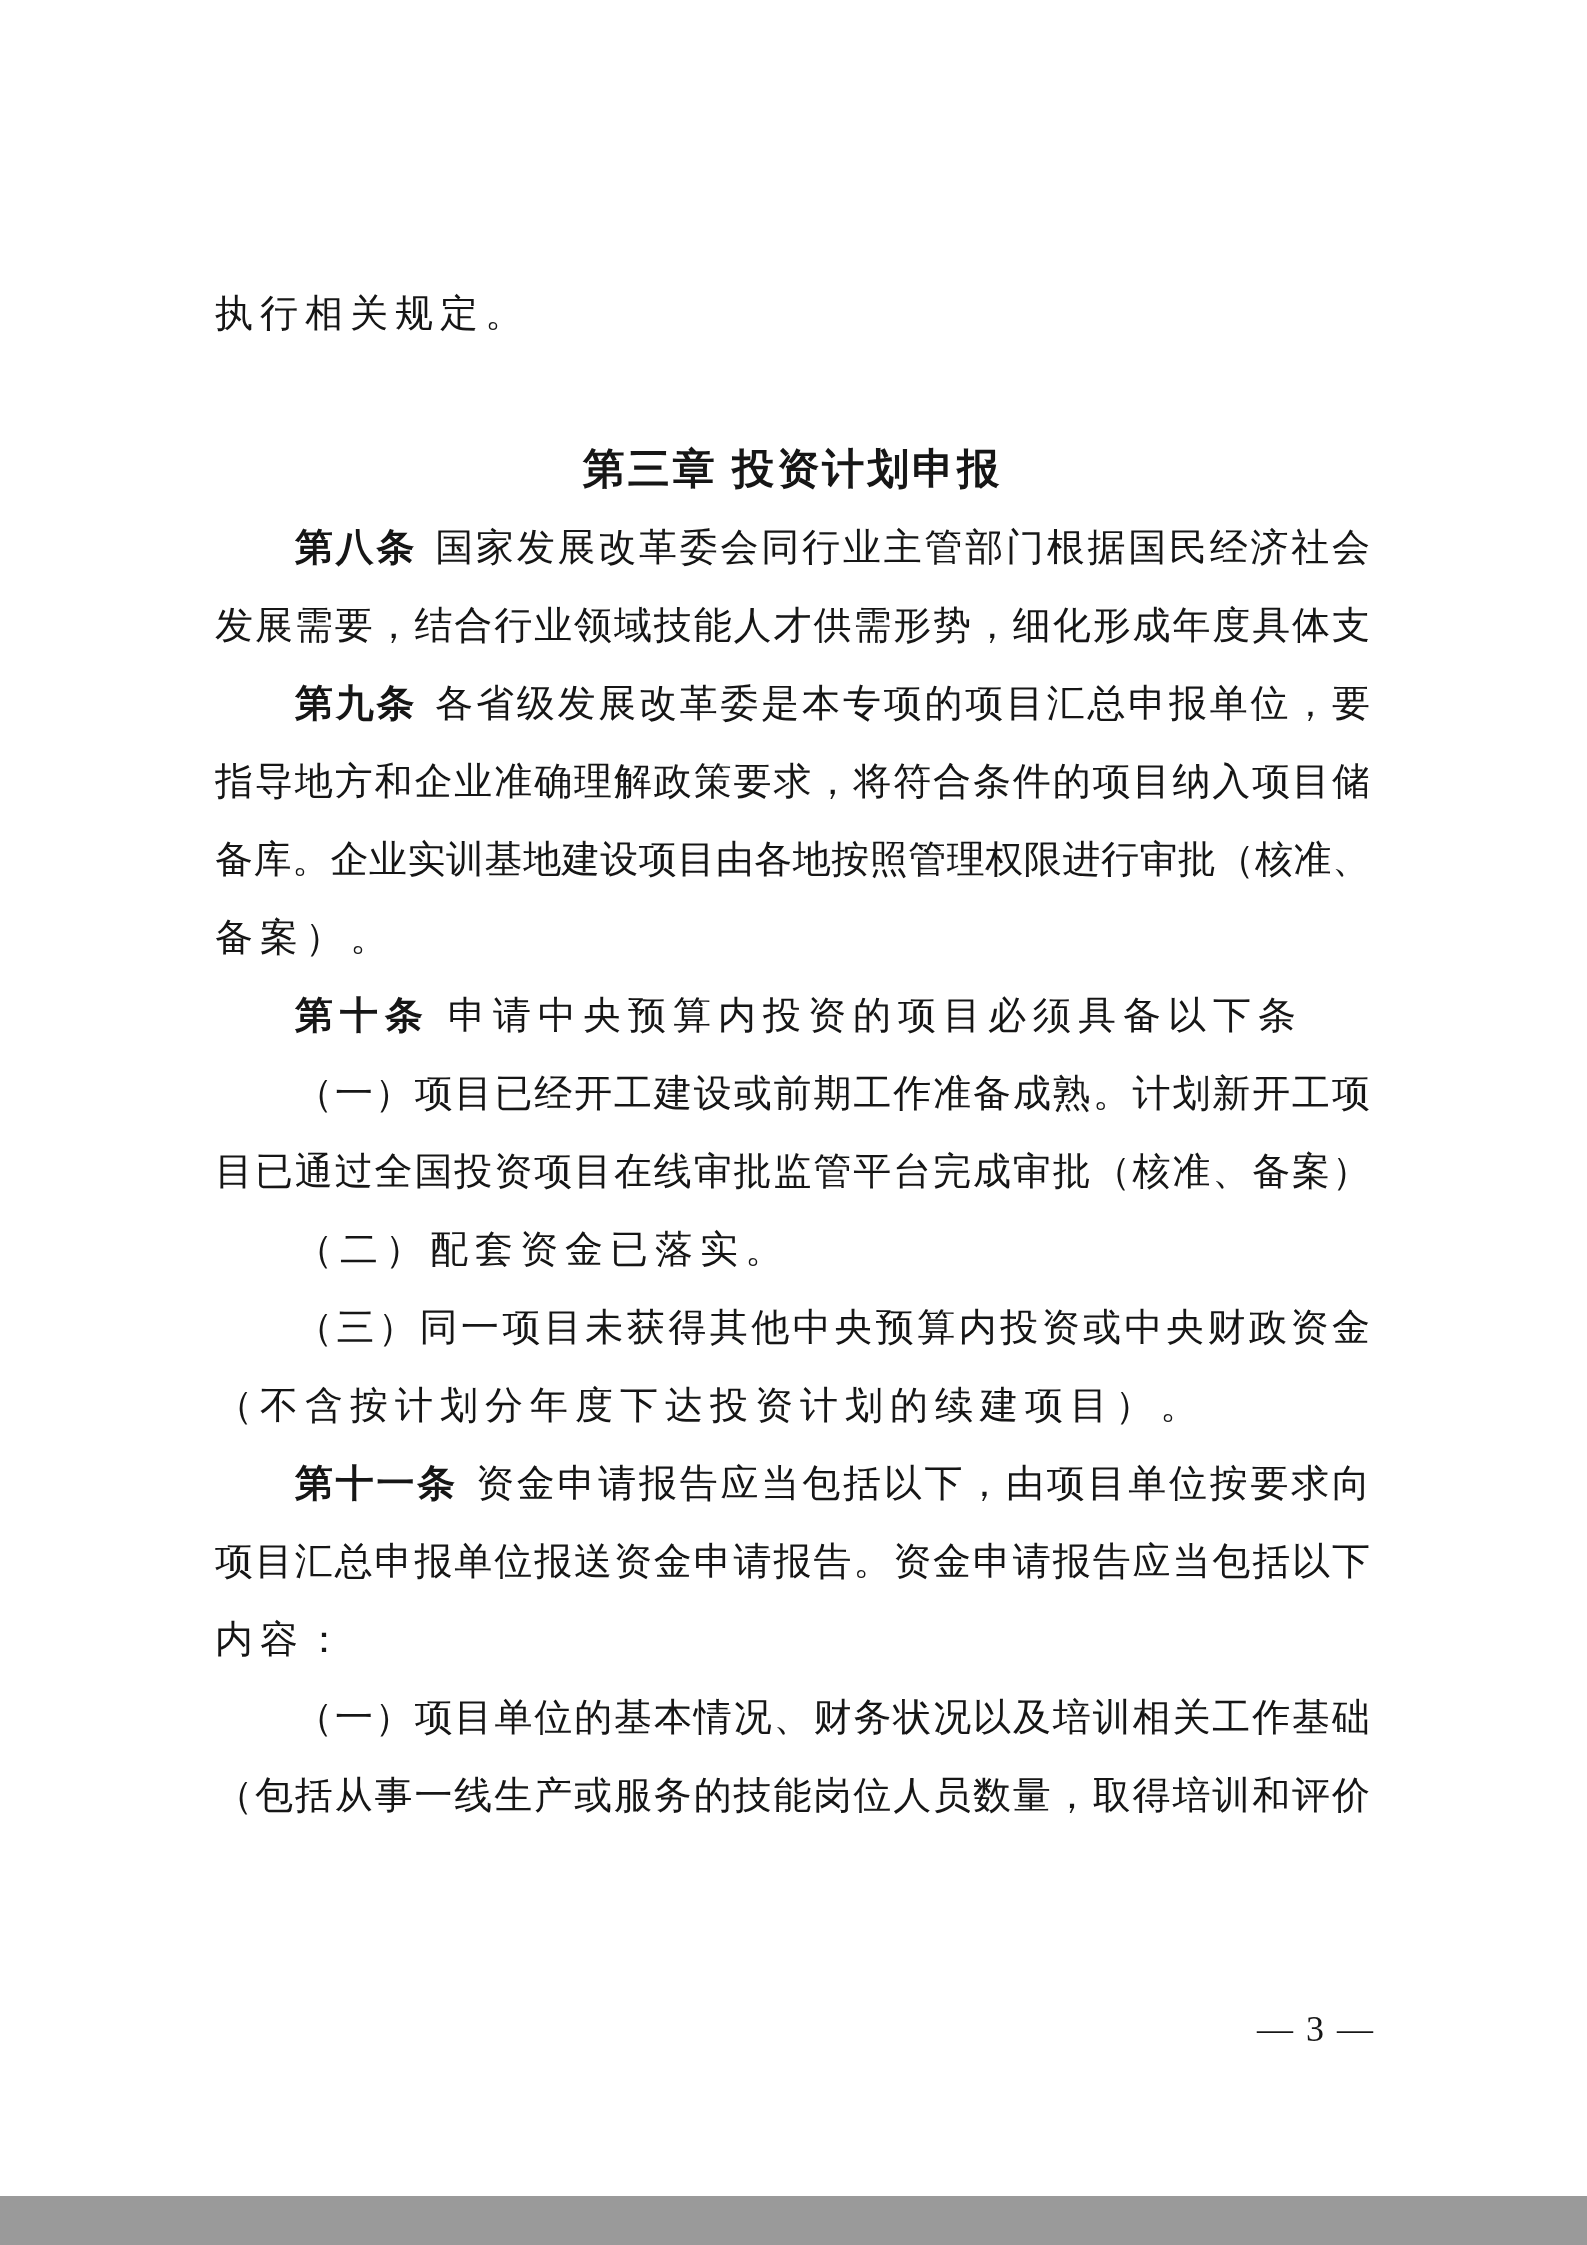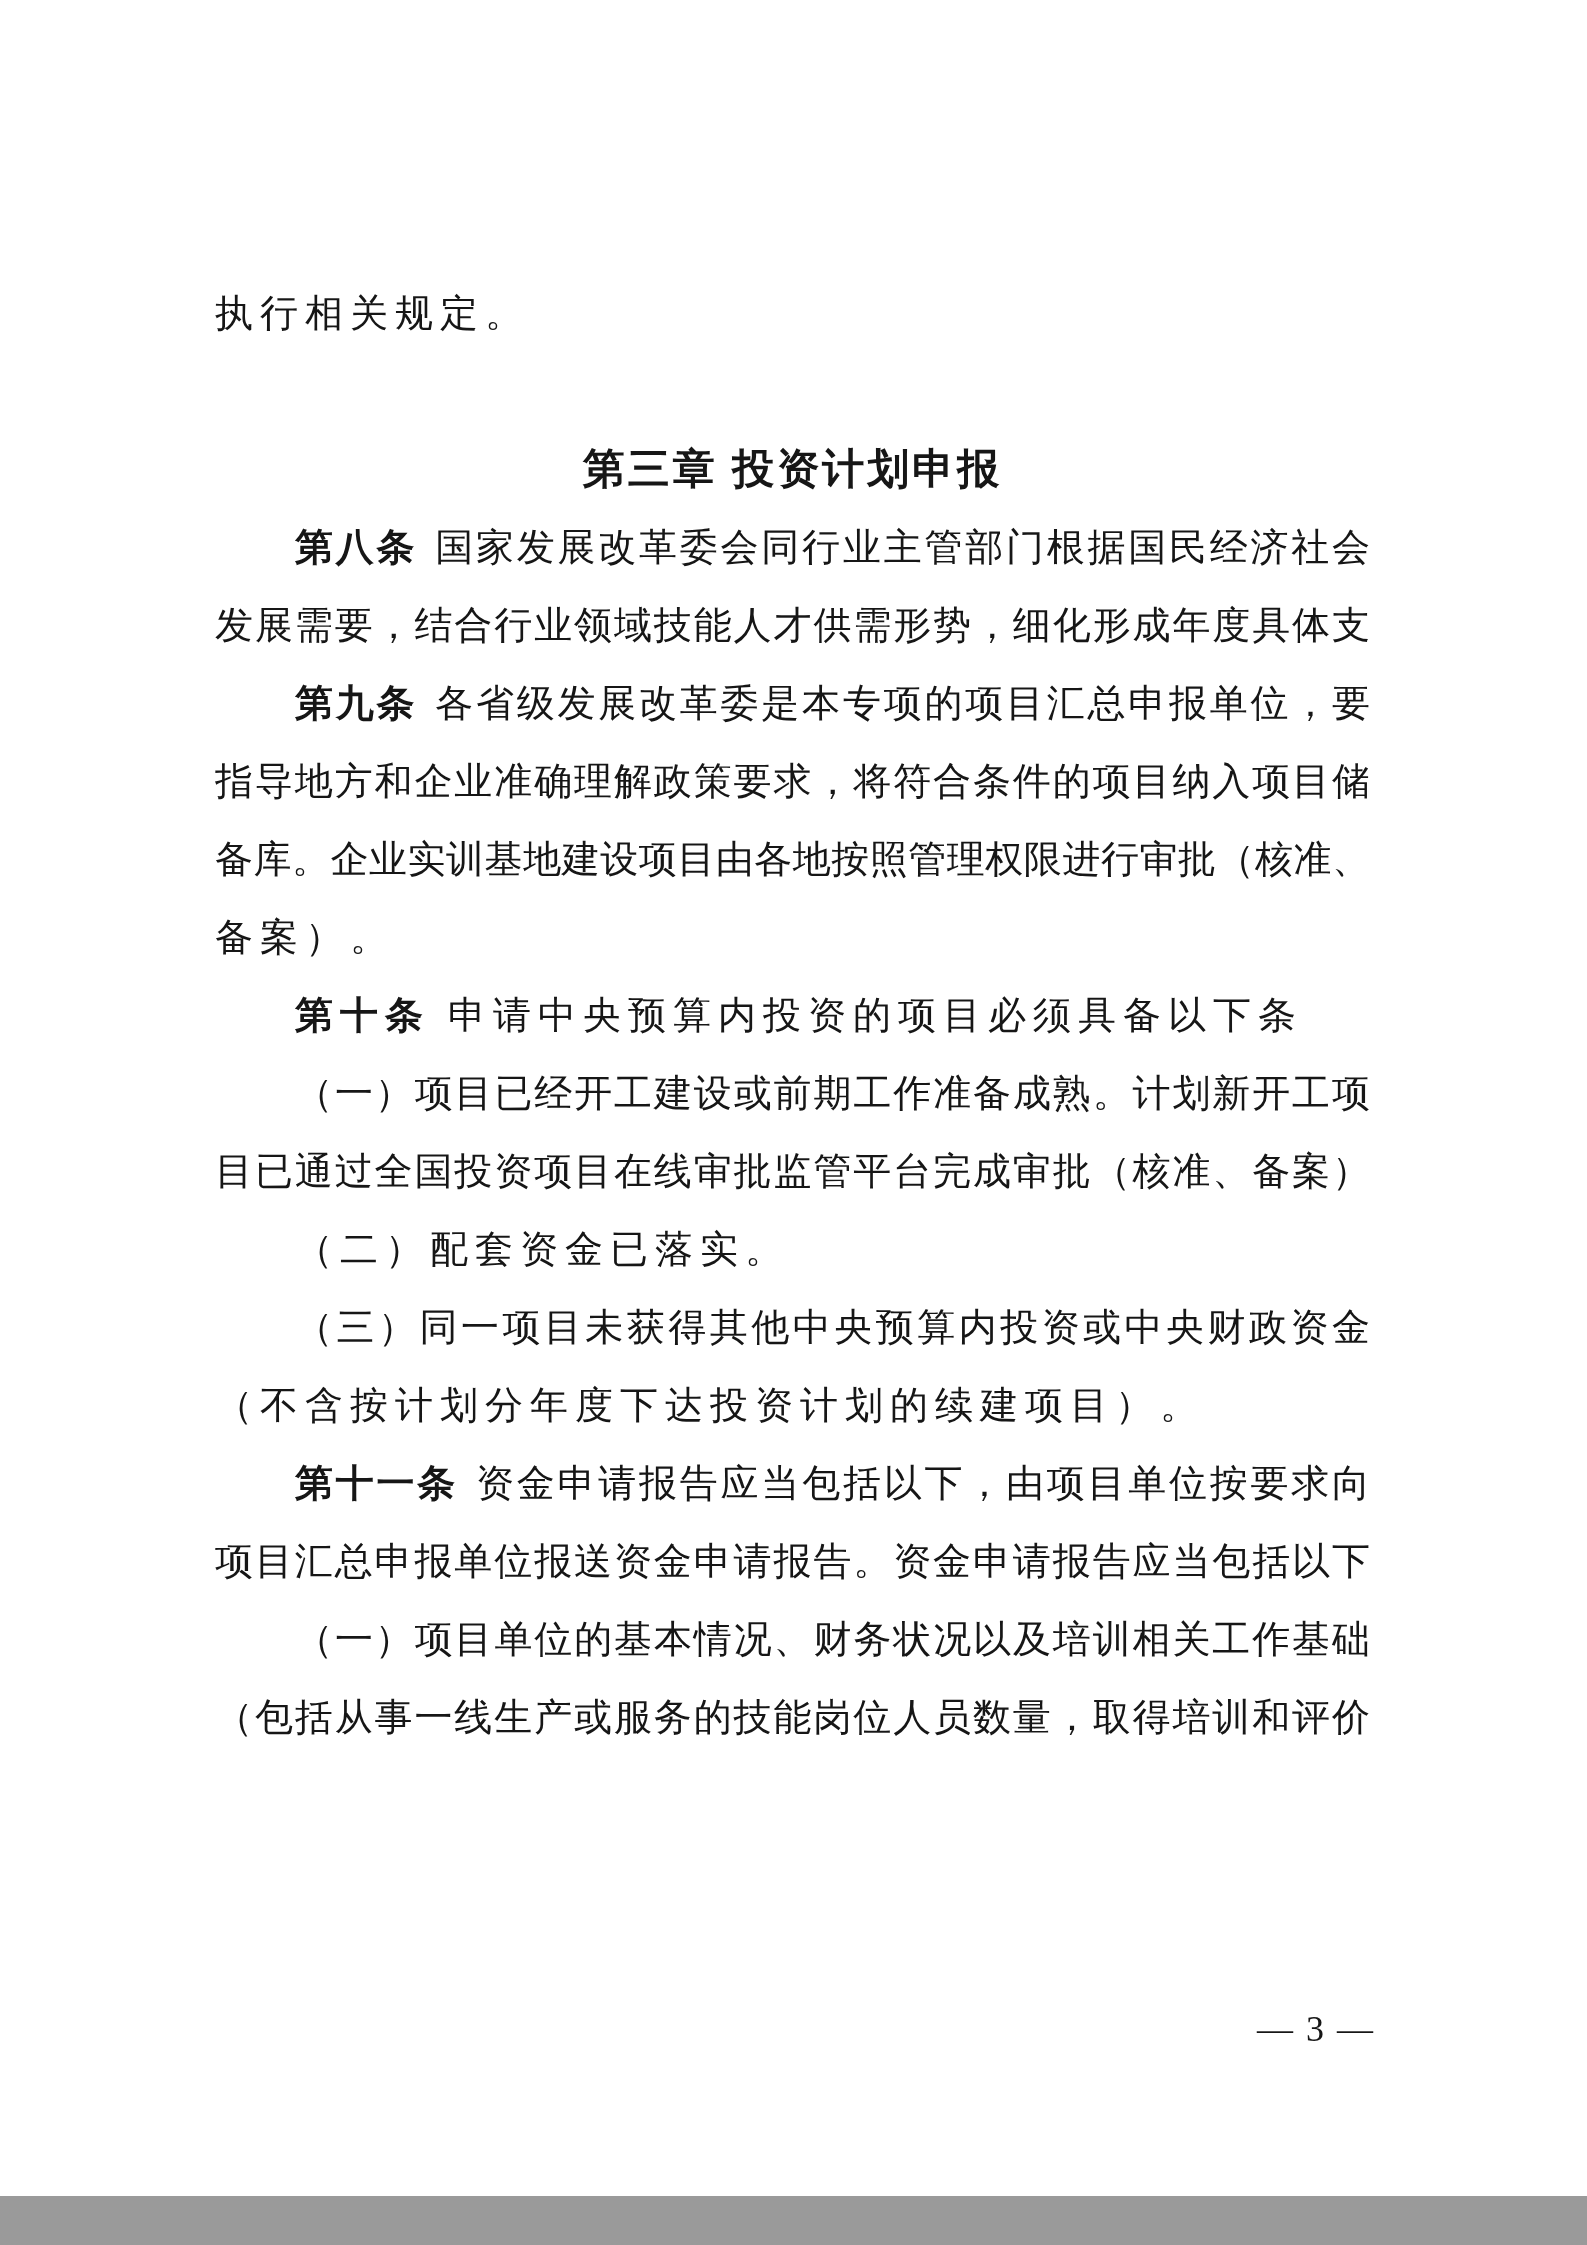--- a/index.html
+++ b/index.html
@@ -81,17 +81,18 @@
       <div class="line justify"><span>备库。企业实训基地建设项目由各地按照管理权限进行审批（核准、</span></div>
       <div class="line"><span>备案）。</span></div>
       <div class="line indent"><b class="art">第十条</b><span>申请中央预算内投资的项目必须具备以下条件：</span></div>
       <div class="line indent justify"><span>（一）项目已经开工建设或前期工作准备成熟。计划新开工项</span></div>
       <div class="line justify"><span>目已通过全国投资项目在线审批监管平台完成审批（核准、备案）</span></div>
       <div class="line indent"><span>（二）配套资金已落实。</span></div>
       <div class="line indent justify"><span>（三）同一项目未获得其他中央预算内投资或中央财政资金</span></div>
       <div class="line"><span>（不含按计划分年度下达投资计划的续建项目）。</span></div>
       <div class="line indent justify"><b class="art">第十一条</b><span>资金申请报告应当包括以下，由项目单位按要求向</span></div>
       <div class="line justify"><span>项目汇总申报单位报送资金申请报告。资金申请报告应当包括以下</span></div>
+      <div class="line"><span>内容：</span></div>
       <div class="line indent justify"><span>（一）项目单位的基本情况、财务状况以及培训相关工作基础</span></div>
       <div class="line justify"><span>（包括从事一线生产或服务的技能岗位人员数量，取得培训和评价</span></div>
     </main>
   <div class="page-number">— 3 —</div>
 </div>
 
 </body></html>

